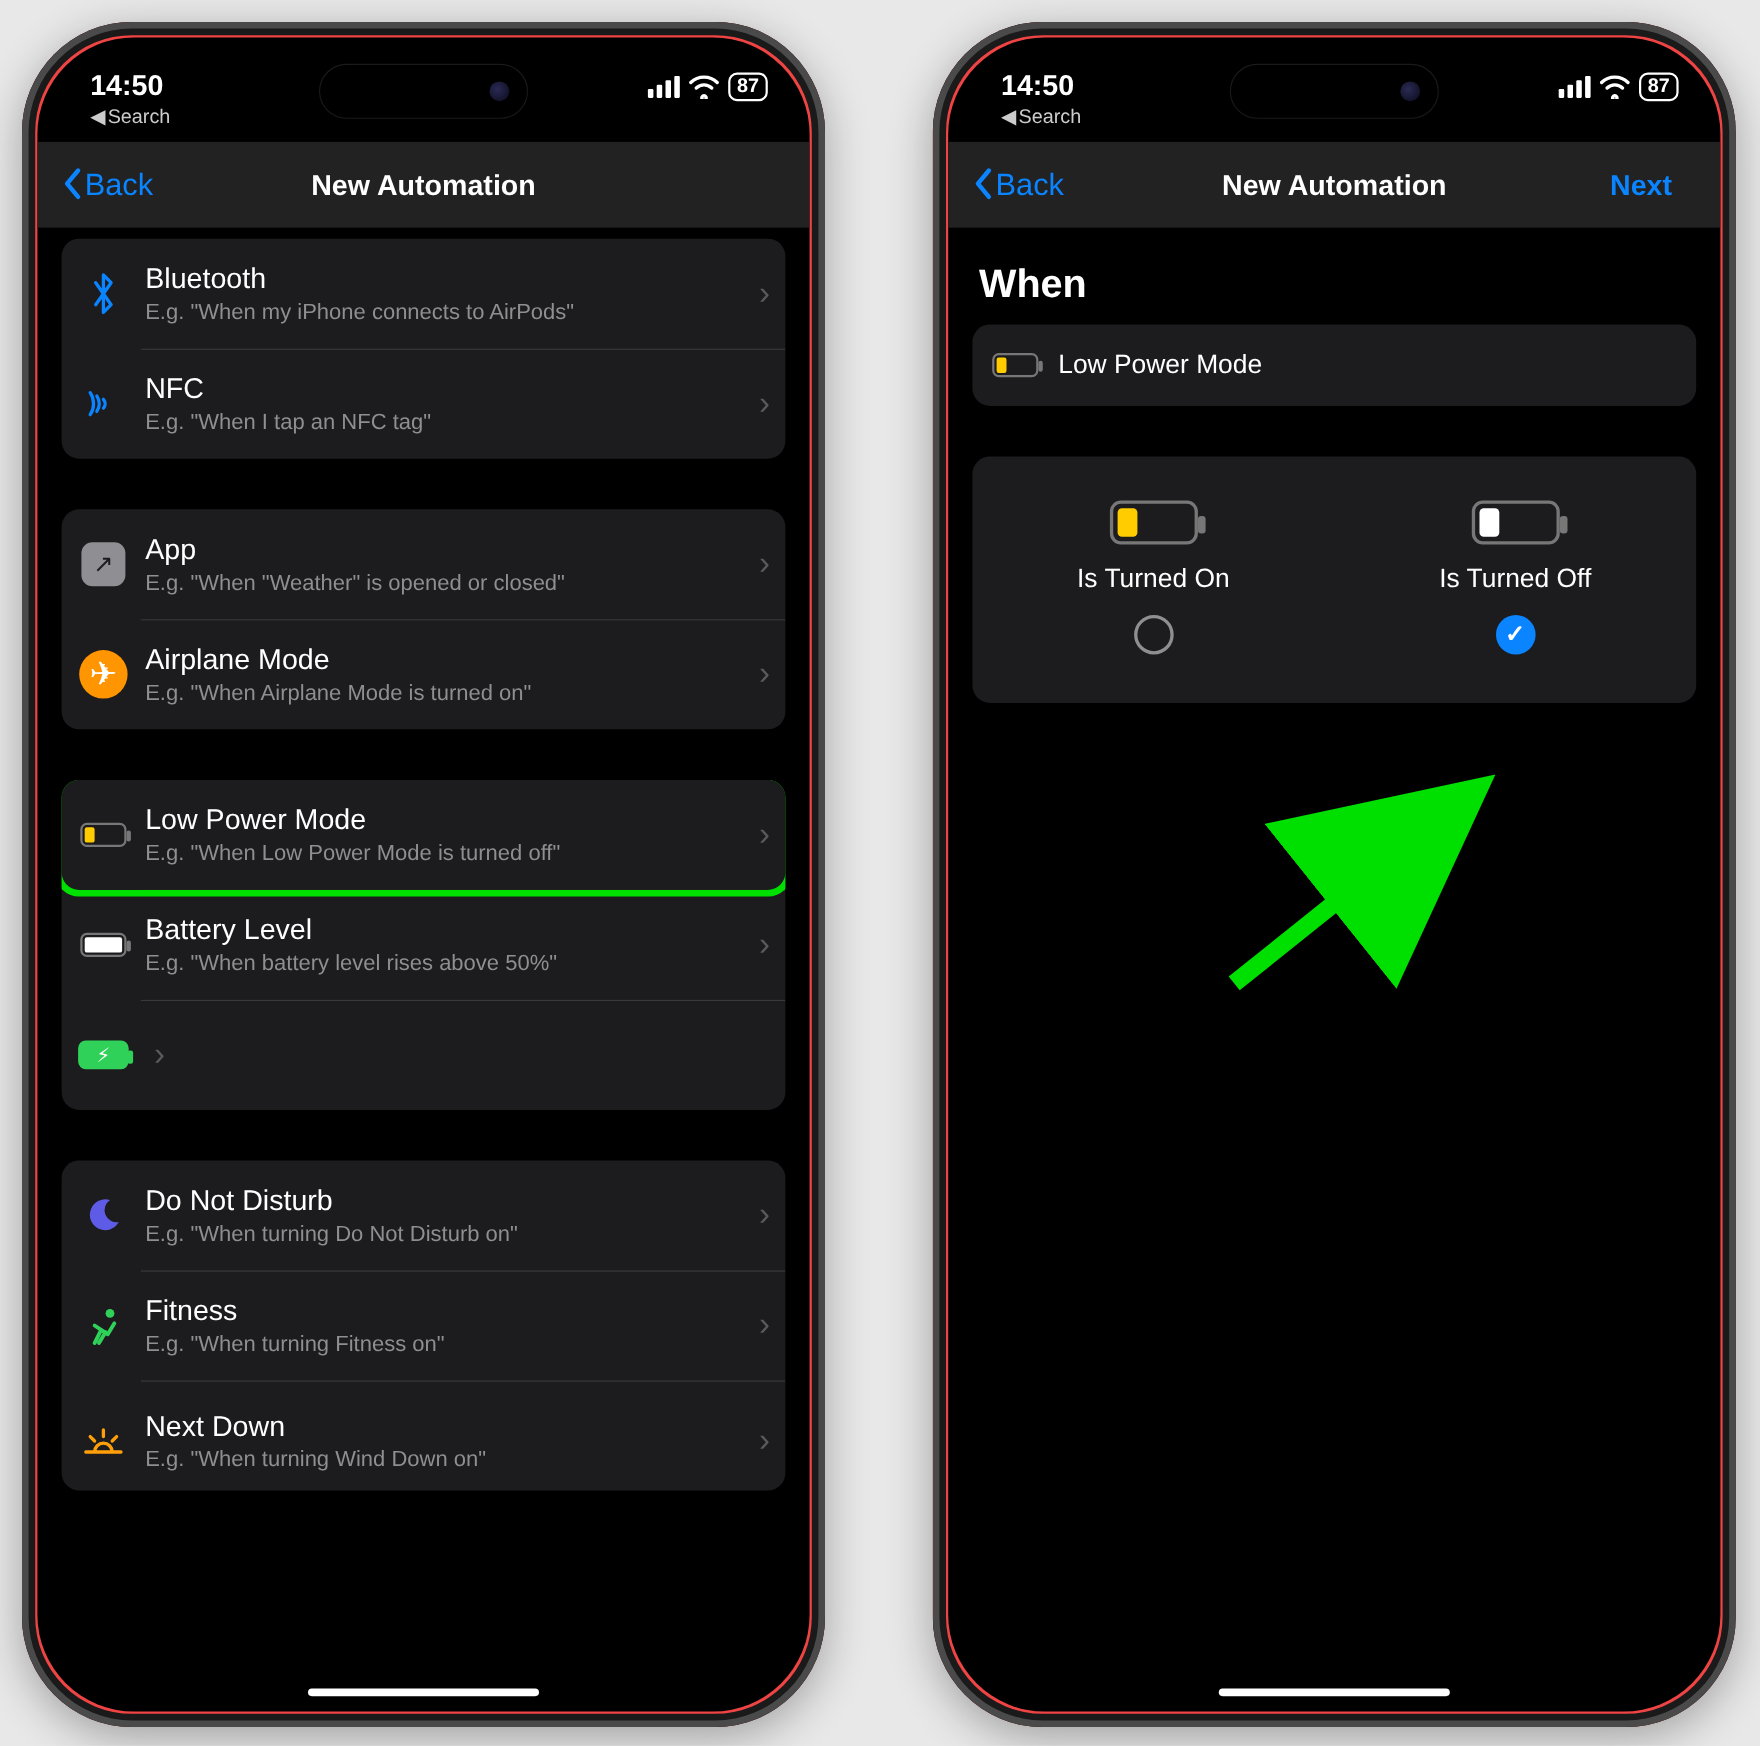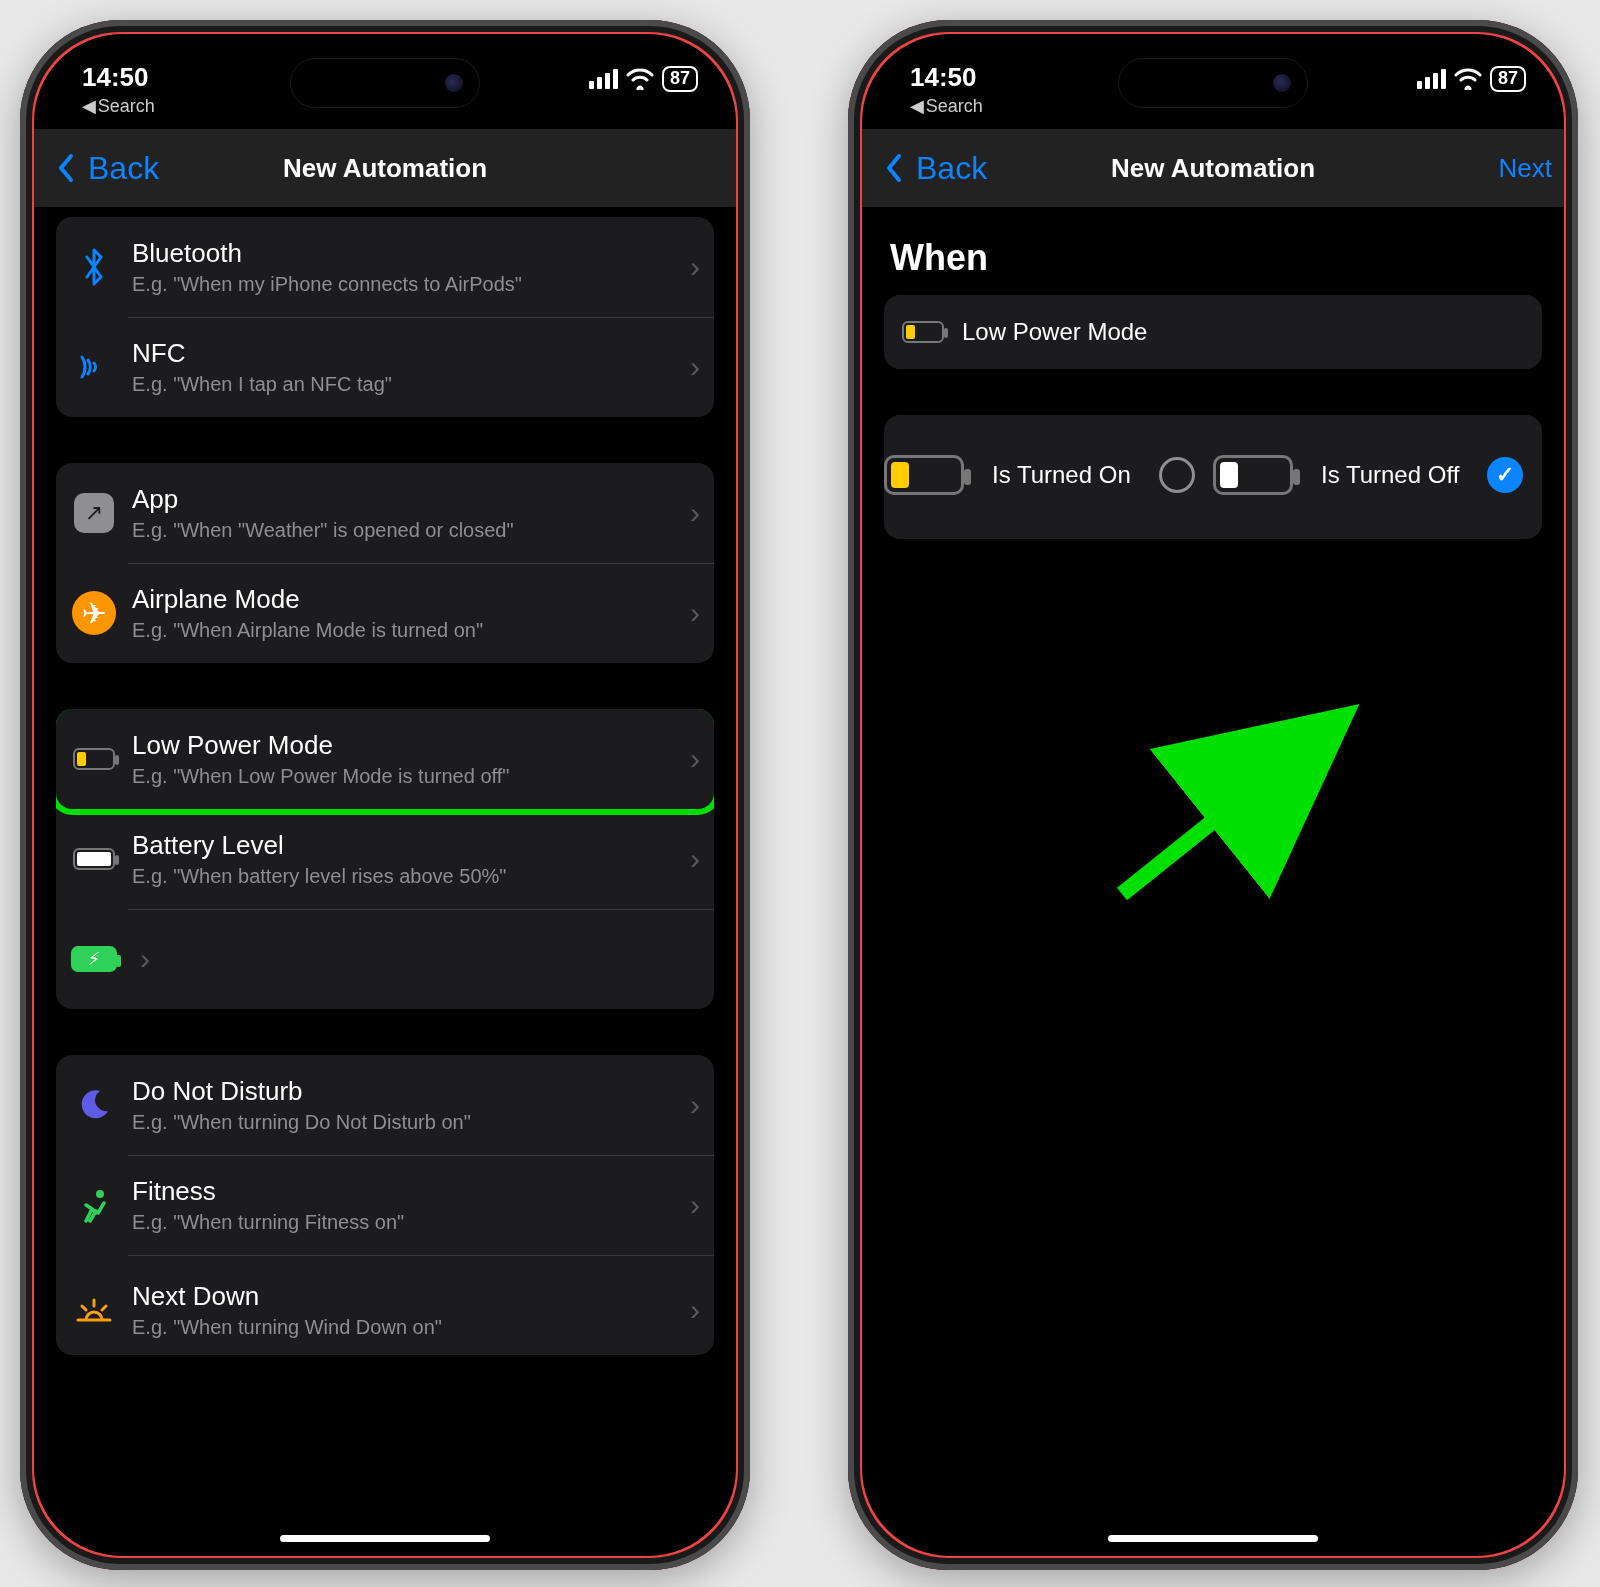--- a/index.html
+++ b/index.html
@@ -61,26 +61,26 @@
   }
   .nav-bar {
     position:relative;
     display:flex; align-items:center; justify-content:center;
     height: 78px;
     background: rgba(40,40,40,0.85);
     font-size:26px; font-weight:600;
   }
   .nav-back {
     position:absolute; left:22px;
-    color:#0a84ff; font-size:32px; font-weight:400;
-    display:flex; align-items:center; gap:12px;
+    color:#0a84ff; font-size:28px; font-weight:400;
+    display:flex; gap:1px;
   }
   .nav-next {
-    position:absolute; right:12px;
-    color:#0a84ff; font-size:26px; font-weight:400;
+    position:absolute; right:44px;
+    color:#0a84ff; font-size:26px; font-weight:700;
   }
   .content { padding: 10px 22px 16px 22px; }
   .group {
     background:#1c1c1e;
     border-radius:16px;
     margin-bottom: 46px;
     overflow:hidden;
   }
   .row {
     display:flex; align-items:center;
@@ -116,21 +116,21 @@
     padding: 0 14px 10px 14px;
   }
   .when-heading { font-size:36px; font-weight:700; padding:20px 6px 16px; }
   .when-row-group { background:#1c1c1e; border-radius:16px; margin-bottom:46px;}
   .when-row { display:flex; align-items:center; padding:22px 18px; gap:18px;}
   .option-panel {
     background:#1c1c1e; border-radius:16px;
     display:flex; padding:40px 0 44px;
   }
   .option {
-    flex:1; display:flex; flex-direction:row; align-items:center; gap:28px;
+    flex:1; display:flex; flex-direction:column; align-items:center; gap:18px;
   }
   .option-label { font-size:24px; color:#fff; }
   .radio-empty {
     width:36px; height:36px; border:3px solid #8e8e93; border-radius:50%;
   }
   .radio-checked {
     width:36px; height:36px; border-radius:50%; background:#0a84ff;
     display:flex; align-items:center; justify-content:center;
     color:#fff; font-size:22px; font-weight:700;
   }

